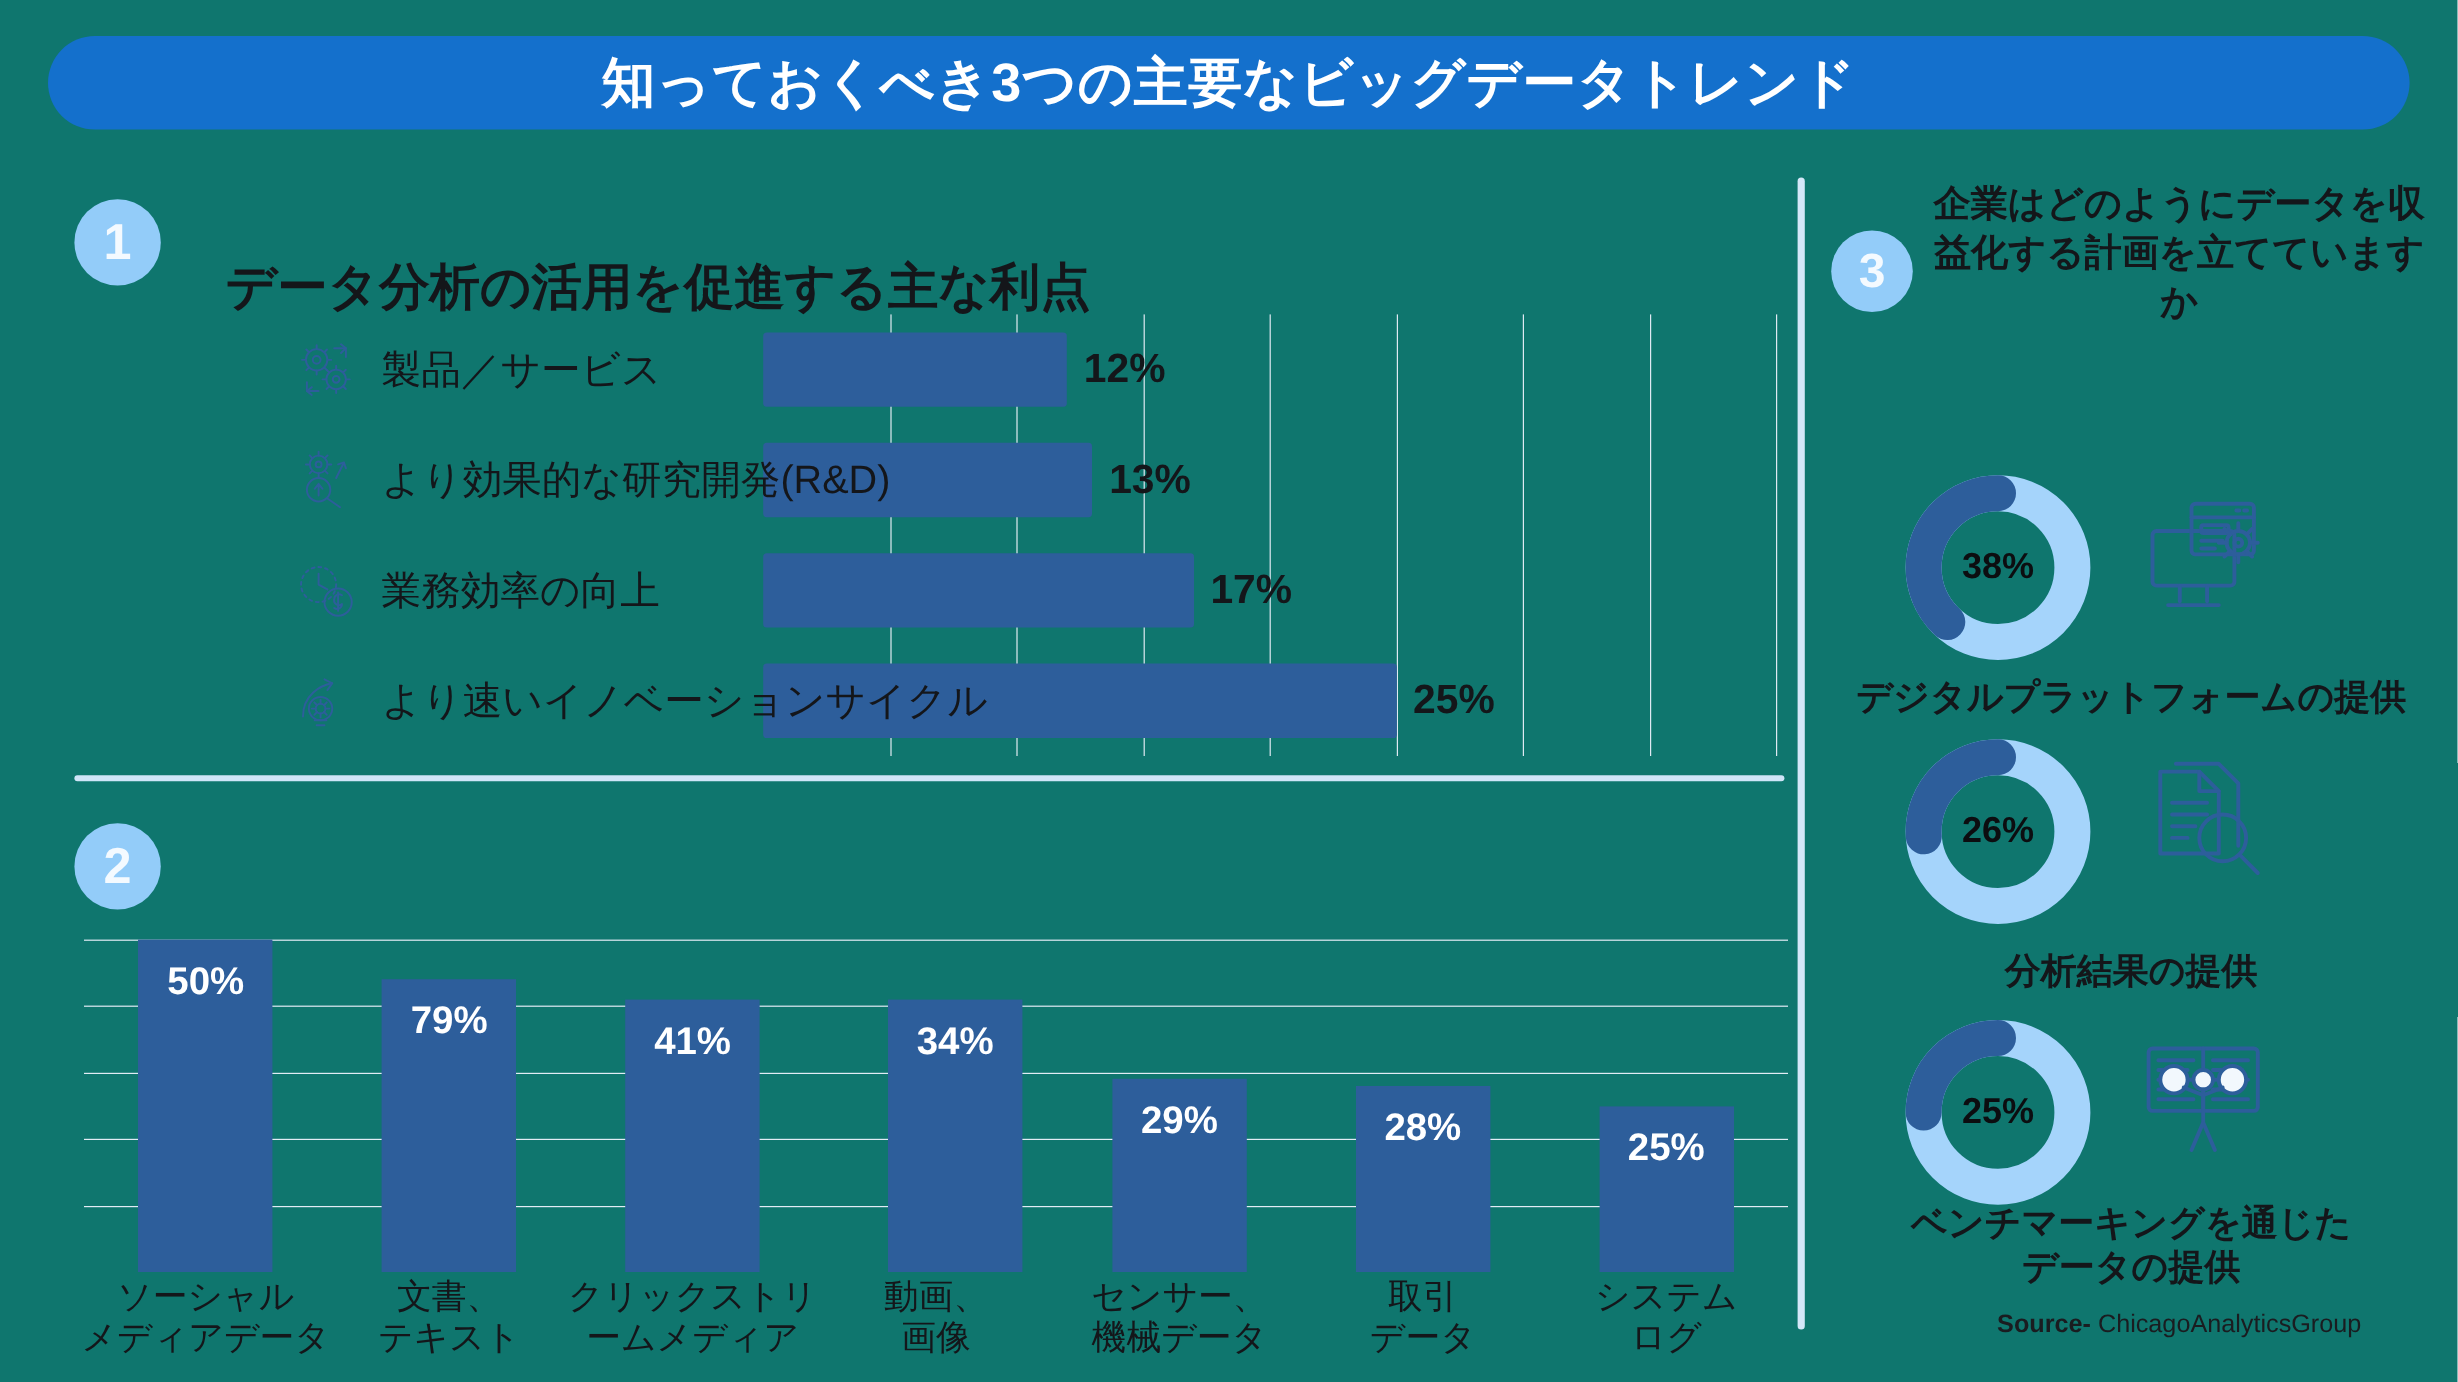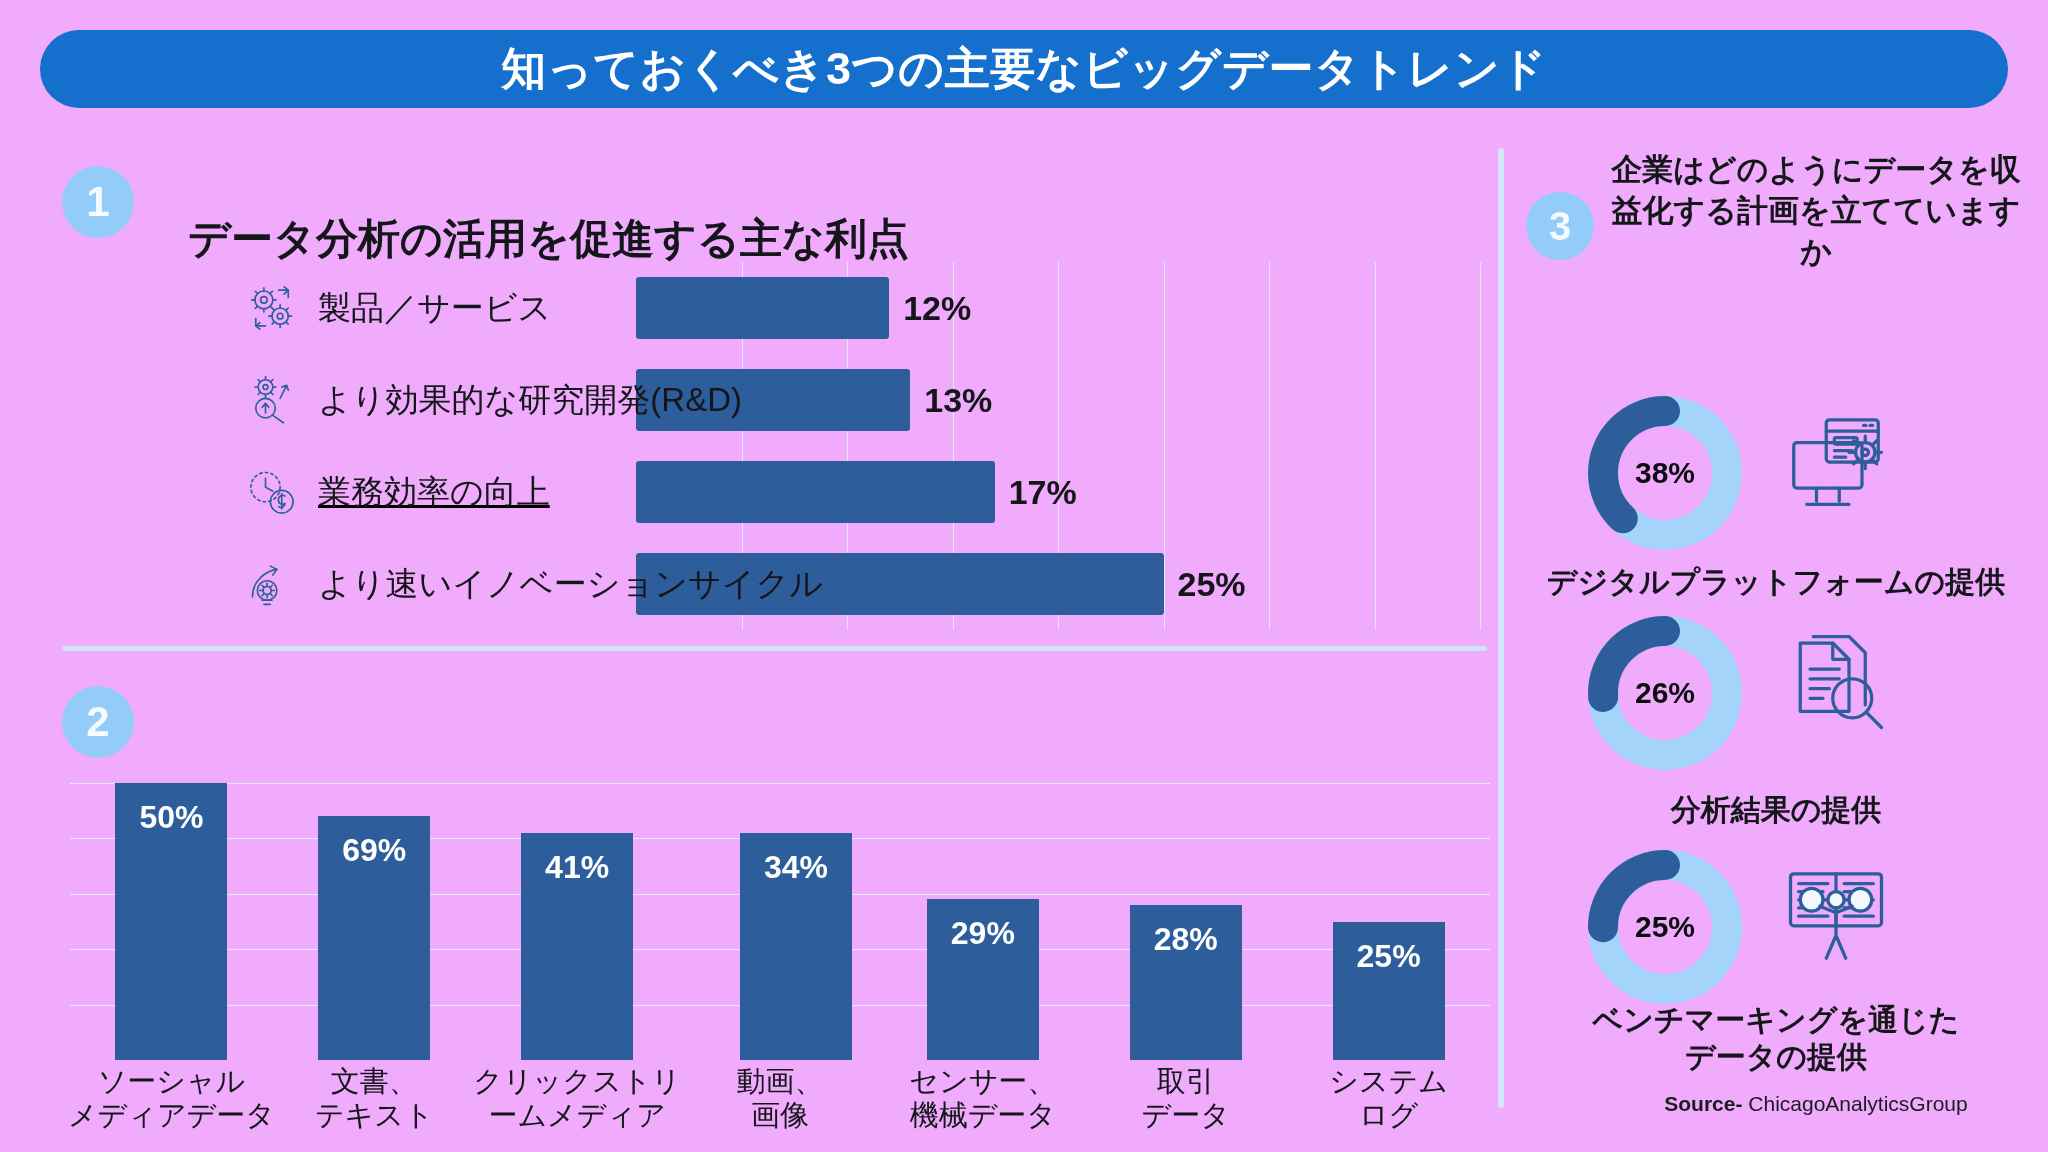--- a/index.html
+++ b/index.html
@@ -2,21 +2,21 @@
 <html><head>
 <meta charset="utf-8">
 <style>
   * { box-sizing: border-box; margin: 0; padding: 0; }
   html, body {
     width: 2048px; height: 1152px;
     background: #f2f8fd;
     font-family: "Liberation Sans", "DejaVu Sans", sans-serif;
     overflow: hidden;
   }
-  #root { position: relative; width: 2048px; height: 1152px; background: #f0abfc; }
+  #root { position: relative; width: 2048px; height: 1152px; background: #0f766e; }
 
   
   .header-bar {
     position: absolute; left: 40px; top: 30px;
     width: 1968px; height: 78px;
     background: #1470cc;
     border-radius: 39px;
     display: flex; align-items: center; justify-content: center;
   }
   .header-title {
@@ -187,21 +187,21 @@
             <path d="M24 48 L24 36 M24 36 L20 41 M24 36 L28 41"></path>
             <path d="M42 30 L50 14 M50 14 L44 16 M50 14 L52 20"></path>
           </svg>
         </span>
         <span class="hbar-label">より効果的な研究開発(R&amp;D)</span>
         <div class="hbar-track">
           <div class="hbar-fill" style="width: 274.3px; background: rgb(45, 94, 155);"></div>
           <div class="hbar-value" style="left: 288.3px;">13%</div>
         </div>
       </div>
-      <div class="hbar-row" style="top: 184px; text-decoration: underline;">
+      <div class="hbar-row" style="top: 184px;">
         <span class="hbar-icon">
           <svg width="52" height="52" viewBox="0 0 64 64" fill="none" stroke="#2d5e9b" stroke-width="2" stroke-linecap="round" stroke-linejoin="round">
             <circle cx="24" cy="26" r="18" stroke-dasharray="3 4"></circle>
             <path d="M24 15 L24 26 L33 31"></path>
             <circle cx="44" cy="44" r="14"></circle>
             <path d="M48 37 A5 5 0 0 0 40 41 A5 5 0 0 0 48 46 A5 5 0 0 1 40 50"></path>
             <path d="M44 34 L44 53"></path>
           </svg>
         </span>
         <span class="hbar-label">業務効率の向上</span>
@@ -235,21 +235,21 @@
     <div id="col-plot">
         <div class="cgrid" style="top: 232.615px;"></div>
         <div class="cgrid" style="top: 177.231px;"></div>
         <div class="cgrid" style="top: 121.846px;"></div>
         <div class="cgrid" style="top: 66.4615px;"></div>
         <div class="cgrid" style="top: 11.0769px;"></div>
         <div class="col-bar" style="left: 45.4286px; height: 276.923px; background: rgb(45, 94, 155);">
           <div class="col-value">50%</div>
         </div>
         <div class="col-bar" style="left: 248.286px; height: 243.692px; background: rgb(45, 94, 155);">
-          <div class="col-value">69%</div>
+          <div class="col-value">79%</div>
         </div>
         <div class="col-bar" style="left: 451.143px; height: 227.077px; background: rgb(45, 94, 155);">
           <div class="col-value">41%</div>
         </div>
         <div class="col-bar" style="left: 670px; height: 227px; background: rgb(45, 94, 155);">
           <div class="col-value">34%</div>
         </div>
         <div class="col-bar" style="left: 856.857px; height: 160.615px; background: rgb(45, 94, 155); padding-left: 41px;">
           <div class="col-value">29%</div>
         </div>

